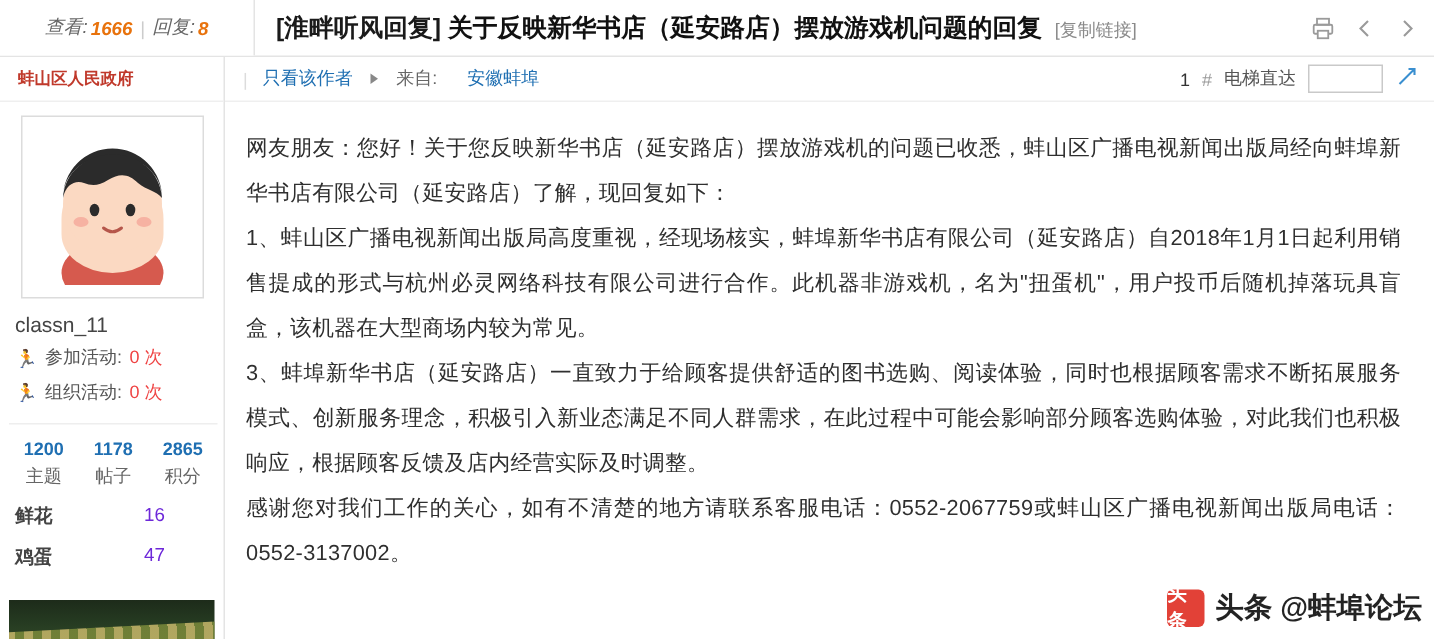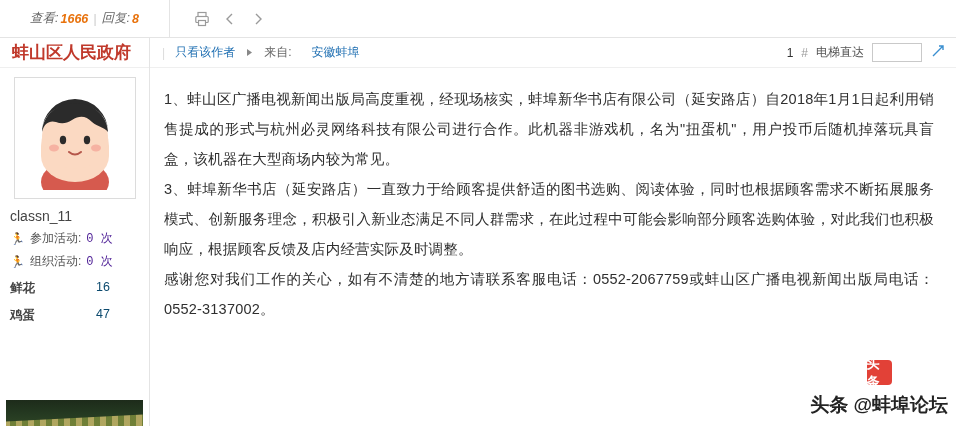--- a/index.html
+++ b/index.html
@@ -76,21 +76,21 @@
     width: 150px;
     border-right: 1px solid #e4e4e4;
     background: #fff;
     position: relative;
   }
   .sidebar-head {
     height: 30px;
     display: flex;
     align-items: center;
     padding-left: 12px;
-    font-size: 17px;
+    font-size: 11px;
     color: #c0392b;
     font-weight: bold;
     border-bottom: 1px solid #efefef;
   }
   .avatar-box {
     margin: 9px auto 0 auto;
     width: 122px; height: 122px;
     border: 1px solid #dcdcdc;
     background: #fff;
     position: relative;
@@ -109,21 +109,21 @@
   }
   .stat-row {
     margin: 6px 0 0 10px;
     font-size: 12px;
     color: #555;
     display: flex;
     align-items: center;
     gap: 5px;
   }
   .stat-row .icon-run { color: #3ba33b; font-size: 12px; }
-  .stat-row .val { color: #4c1d95; font-family: Liberation Mono, monospace; }
+  .stat-row .val { color: #ef4444; }
   .counters {
     display: flex;
     margin: 12px 4px 0 6px;
     border-top: 1px solid #eee;
     padding-top: 7px;
   }
   .counters .cell {
     flex: 1;
     text-align: center;
     font-size: 12px;
@@ -131,21 +131,21 @@
   }
   .counters .cell .n { color: #1f6fb2; font-weight: bold; }
   .counters .cell .lbl { color: #666; }
   .flower-row {
     margin: 10px 10px 0 10px;
     display: flex;
     font-size: 12.5px;
     color: #444;
   }
   .flower-row .k { font-weight: bold; width: 86px; }
-  .flower-row .v { color: #0c4a6e; }
+  .flower-row .v { color: #6d28d9; }
   .sidebar-pic {
     position: absolute;
     left: 6px; right: 6px; bottom: 0;
     height: 26px;
     background: linear-gradient(180deg,#1d2b1a 0%,#253a21 55%,#2e4526 100%);
     overflow: hidden;
   }
   .sidebar-pic:after {
     content: "";
     position: absolute;
@@ -222,21 +222,20 @@
   .watermark {
     position: absolute;
     right: 8px; bottom: 8px;
     display: flex;
     align-items: center;
     gap: 7px;
     font-size: 19px;
     font-weight: bold;
     color: #111;
     opacity: .92;
-    flex-direction: column;
   }
   .wm-logo {
     width: 25px; height: 25px;
     background: #e03127;
     border-radius: 4px;
     color: #fff;
     font-size: 13px;
     display: flex; align-items: center; justify-content: center;
     font-weight: bold;
   }
@@ -246,20 +245,25 @@
 
 <div class="topbar">
   <div class="topbar-left">
     <span>查看:</span>
     <span class="num">1666</span>
     <span class="sep">|</span>
     <span>回复:</span>
     <span class="num">8</span>
   </div>
   <div class="topbar-right">
+    <div class="title-line">
+      <span class="tag">[淮畔听风回复]</span>
+      <span>关于反映新华书店（延安路店）摆放游戏机问题的回复</span>
+      <span class="copylink">[复制链接]</span>
+    </div>
     <div class="top-icons">
       <span>
         <svg width="16" height="16" viewBox="0 0 16 16" fill="none" stroke="#9a9a9a" stroke-width="1.2">
           <rect x="4" y="1.5" width="8" height="4"></rect>
           <rect x="1.8" y="5.5" width="12.4" height="6" rx="1"></rect>
           <rect x="4.5" y="9.5" width="7" height="5" fill="#fff"></rect>
         </svg>
       </span>
       <span>
         <svg width="16" height="16" viewBox="0 0 16 16" fill="none" stroke="#9a9a9a" stroke-width="1.4">
@@ -301,20 +305,34 @@
       <span class="icon-run">🏃</span>
       <span>参加活动:</span>
       <span class="val">0 次</span>
     </div>
     <div class="stat-row">
       <span class="icon-run">🏃</span>
       <span>组织活动:</span>
       <span class="val">0 次</span>
     </div>
 
+    <div class="counters">
+      <div class="cell">
+        <div class="n">1200</div>
+        <div class="lbl">主题</div>
+      </div>
+      <div class="cell">
+        <div class="n">1178</div>
+        <div class="lbl">帖子</div>
+      </div>
+      <div class="cell">
+        <div class="n">2865</div>
+        <div class="lbl">积分</div>
+      </div>
+    </div>
 
     <div class="flower-row">
       <span class="k">鲜花</span>
       <span class="v">16</span>
     </div>
     <div class="flower-row">
       <span class="k">鸡蛋</span>
       <span class="v">47</span>
     </div>
 
@@ -340,20 +358,21 @@
         <input class="jump-input" placeholder="" style="">
         <span class="jump-go">
           <svg width="16" height="16" viewBox="0 0 16 16" fill="none" stroke="#3a8fd0" stroke-width="1.4">
             <path d="M3 13 L13 3 M9 3 h4 v4"></path>
           </svg>
         </span>
       </span>
     </div>
 
     <div class="post">
+      <p>网友朋友：您好！关于您反映新华书店（延安路店）摆放游戏机的问题已收悉，蚌山区广播电视新闻出版局经向蚌埠新华书店有限公司（延安路店）了解，现回复如下：</p>
       <p>1、蚌山区广播电视新闻出版局高度重视，经现场核实，蚌埠新华书店有限公司（延安路店）自2018年1月1日起利用销售提成的形式与杭州必灵网络科技有限公司进行合作。此机器非游戏机，名为"扭蛋机"，用户投币后随机掉落玩具盲盒，该机器在大型商场内较为常见。</p>
       <p>3、蚌埠新华书店（延安路店）一直致力于给顾客提供舒适的图书选购、阅读体验，同时也根据顾客需求不断拓展服务模式、创新服务理念，积极引入新业态满足不同人群需求，在此过程中可能会影响部分顾客选购体验，对此我们也积极响应，根据顾客反馈及店内经营实际及时调整。</p>
       <p>感谢您对我们工作的关心，如有不清楚的地方请联系客服电话：0552-2067759或蚌山区广播电视新闻出版局电话：0552-3137002。</p>
 
     </div>
 
     <div class="watermark">
       <span class="wm-logo">头条</span>
       <span>头条 @蚌埠论坛</span>
     </div>

